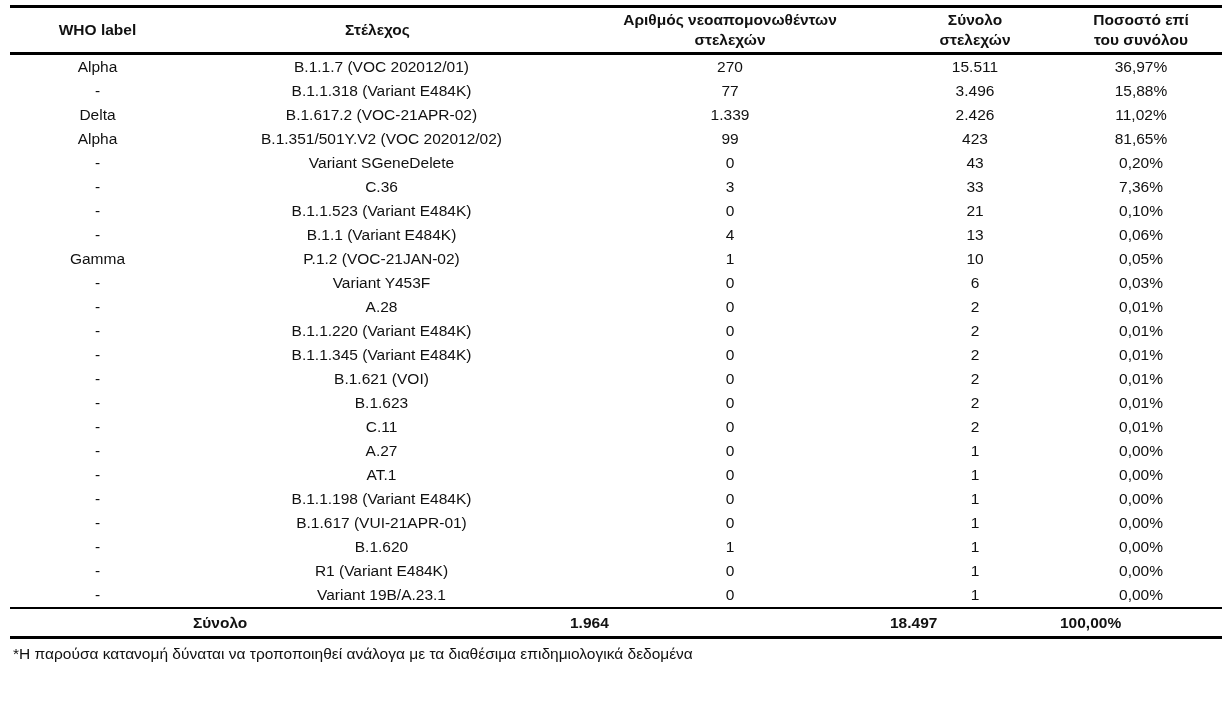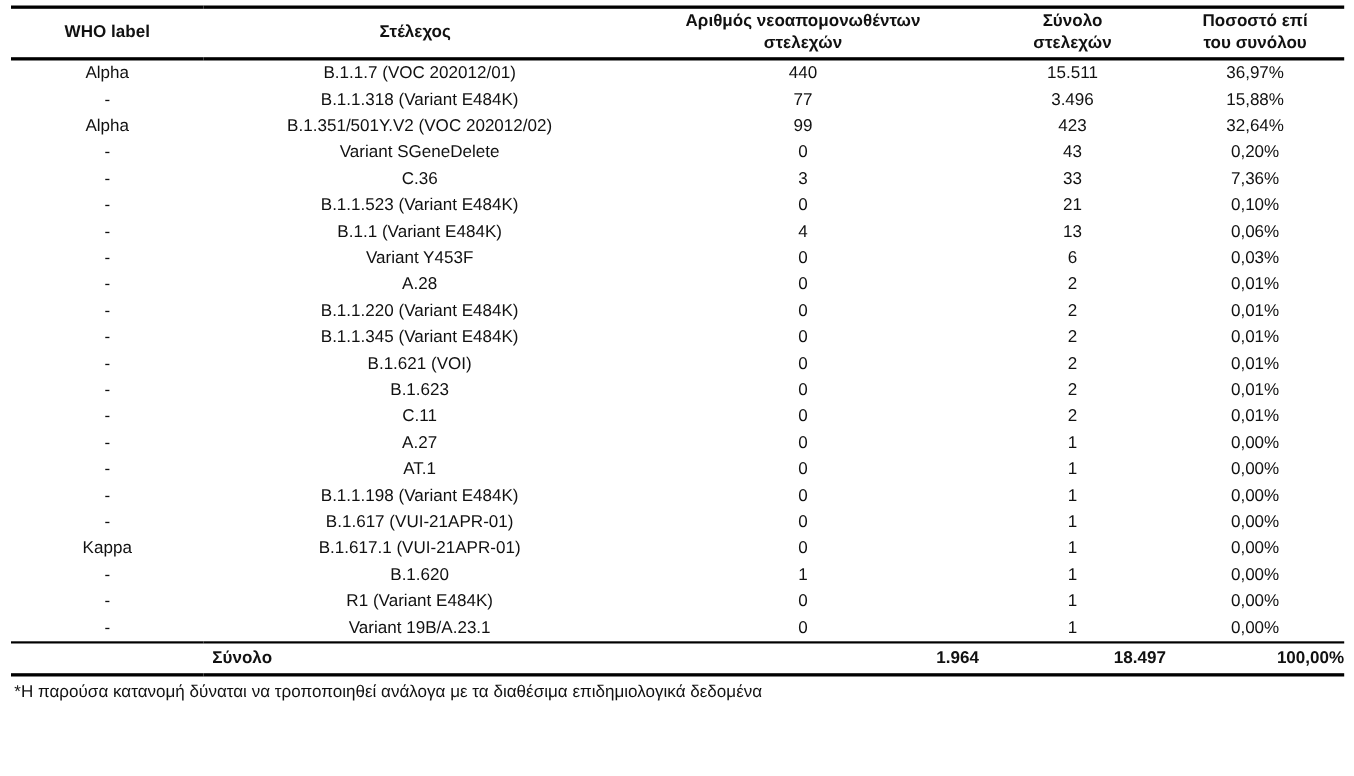--- a/index.html
+++ b/index.html
@@ -60,21 +60,21 @@
     padding-left: 8px;
   }
   tfoot td {
     border-top: 2px solid #000;
     border-bottom: 3.5px solid #000;
     font-weight: 700;
     font-size: 15.5px;
     height: 27px;
     line-height: 27px;
     padding: 0;
-    text-align: right;
+    text-align: left;
     vertical-align: middle;
   }
   tfoot td.cell-strain {
     text-align: left;
     padding-left: 8px;
   }
   .footnote {
     margin: 5px 0 0 13px;
     font-size: 15.5px;
     line-height: 19px;
@@ -102,37 +102,44 @@
         <th>Σύνολο
 στελεχών</th>
         <th>Ποσοστό επί
 του συνόλου</th>
       </tr>
     </thead>
     <tbody id="table-body">
         <tr>
           <td class="cell-who">Alpha</td>
           <td class="cell-strain">B.1.1.7 (VOC 202012/01)</td>
-          <td class="cell-num">440</td>
+          <td class="cell-num">270</td>
           <td class="cell-num">15.511</td>
           <td class="cell-num">36,97%</td>
         </tr>
         <tr>
           <td class="cell-who">-</td>
           <td class="cell-strain">B.1.1.318 (Variant E484K)</td>
           <td class="cell-num">77</td>
           <td class="cell-num">3.496</td>
           <td class="cell-num">15,88%</td>
         </tr>
         <tr>
+          <td class="cell-who">Delta</td>
+          <td class="cell-strain">B.1.617.2 (VOC-21APR-02)</td>
+          <td class="cell-num">1.339</td>
+          <td class="cell-num">2.426</td>
+          <td class="cell-num">11,02%</td>
+        </tr>
+        <tr>
           <td class="cell-who">Alpha</td>
           <td class="cell-strain">B.1.351/501Y.V2 (VOC 202012/02)</td>
           <td class="cell-num">99</td>
           <td class="cell-num">423</td>
-          <td class="cell-num">32,64%</td>
+          <td class="cell-num">81,65%</td>
         </tr>
         <tr>
           <td class="cell-who">-</td>
           <td class="cell-strain">Variant SGeneDelete</td>
           <td class="cell-num">0</td>
           <td class="cell-num">43</td>
           <td class="cell-num">0,20%</td>
         </tr>
         <tr>
           <td class="cell-who">-</td>
@@ -149,20 +156,27 @@
           <td class="cell-num">0,10%</td>
         </tr>
         <tr>
           <td class="cell-who">-</td>
           <td class="cell-strain">B.1.1 (Variant E484K)</td>
           <td class="cell-num">4</td>
           <td class="cell-num">13</td>
           <td class="cell-num">0,06%</td>
         </tr>
         <tr>
+          <td class="cell-who">Gamma</td>
+          <td class="cell-strain">P.1.2 (VOC-21JAN-02)</td>
+          <td class="cell-num">1</td>
+          <td class="cell-num">10</td>
+          <td class="cell-num">0,05%</td>
+        </tr>
+        <tr>
           <td class="cell-who">-</td>
           <td class="cell-strain">Variant Y453F</td>
           <td class="cell-num">0</td>
           <td class="cell-num">6</td>
           <td class="cell-num">0,03%</td>
         </tr>
         <tr>
           <td class="cell-who">-</td>
           <td class="cell-strain">A.28</td>
           <td class="cell-num">0</td>
@@ -221,27 +235,20 @@
         <tr>
           <td class="cell-who">-</td>
           <td class="cell-strain">B.1.1.198 (Variant E484K)</td>
           <td class="cell-num">0</td>
           <td class="cell-num">1</td>
           <td class="cell-num">0,00%</td>
         </tr>
         <tr>
           <td class="cell-who">-</td>
           <td class="cell-strain">B.1.617 (VUI-21APR-01)</td>
-          <td class="cell-num">0</td>
-          <td class="cell-num">1</td>
-          <td class="cell-num">0,00%</td>
-        </tr>
-        <tr>
-          <td class="cell-who">Kappa</td>
-          <td class="cell-strain">B.1.617.1 (VUI-21APR-01)</td>
           <td class="cell-num">0</td>
           <td class="cell-num">1</td>
           <td class="cell-num">0,00%</td>
         </tr>
         <tr>
           <td class="cell-who">-</td>
           <td class="cell-strain">B.1.620</td>
           <td class="cell-num">1</td>
           <td class="cell-num">1</td>
           <td class="cell-num">0,00%</td>

